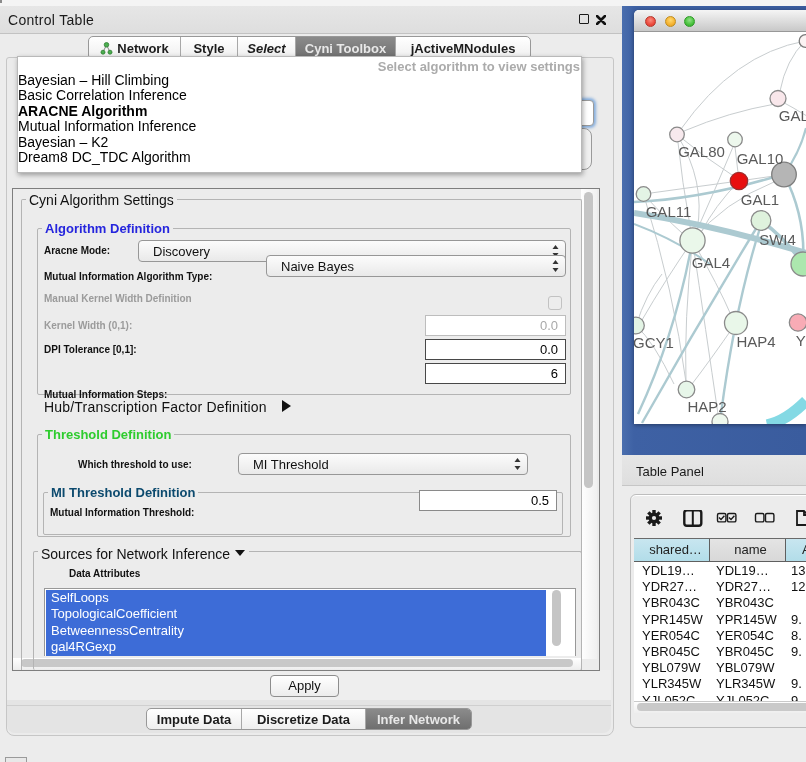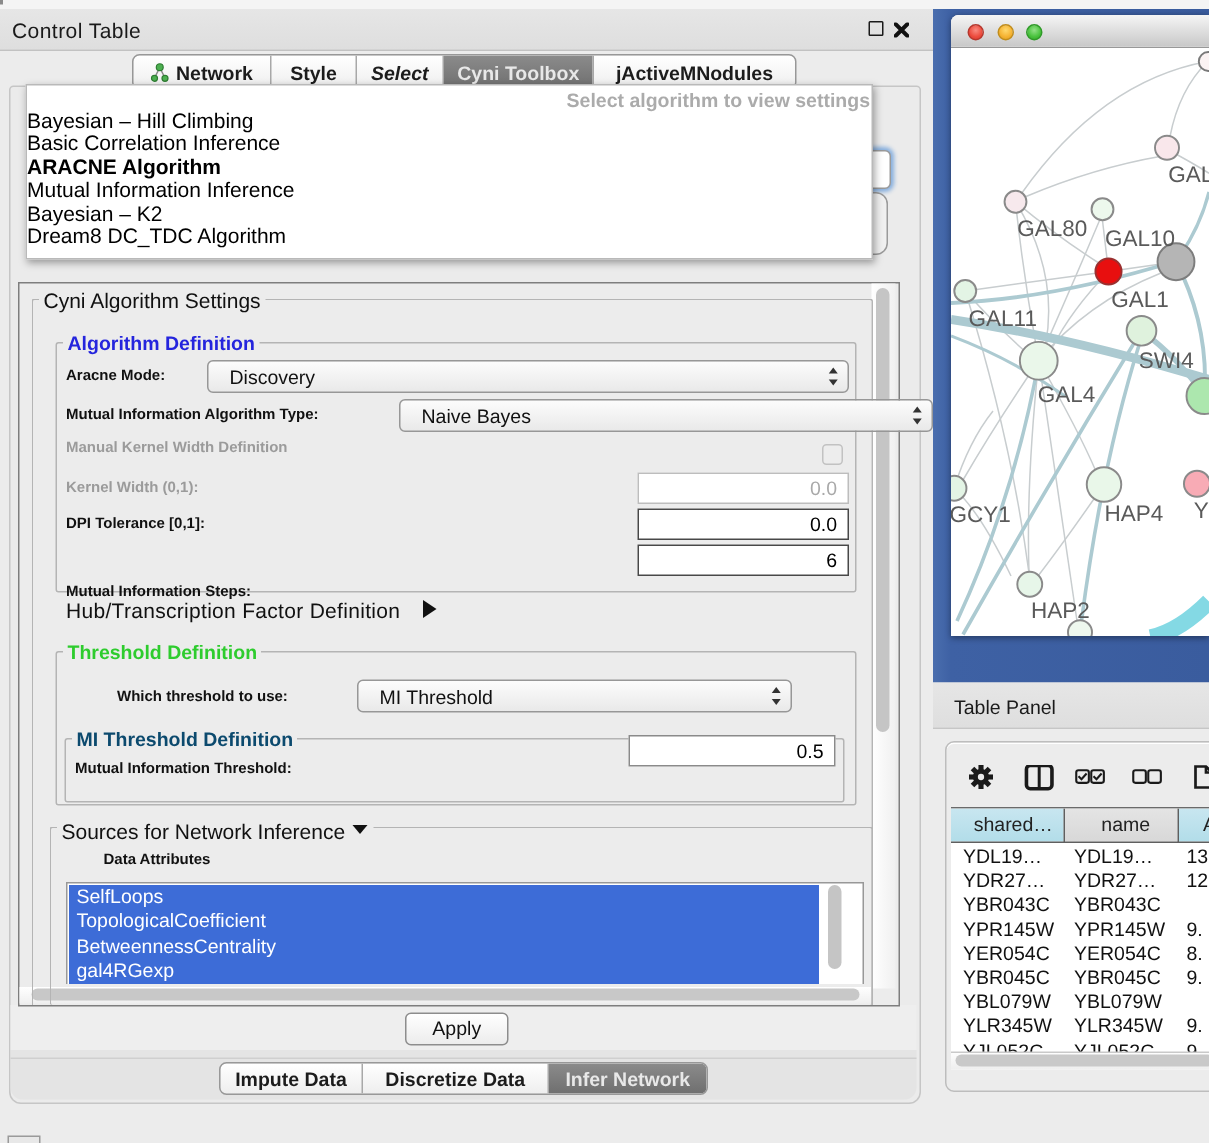--- a/index.html
+++ b/index.html
@@ -68,21 +68,21 @@
 </div>
 <div class="abs lbl" style="left:44px;top:245px;">Aracne Mode:</div>
 <div class="combo" style="left:138px;top:240px;width:428px;height:22px;text-decoration:underline;">
     <span style="position:absolute;left:14px;top:3px;">Discovery</span>
  <svg class="ar" viewBox="0 0 9 14">
       <path d="M4.5 1 L7.5 5 L1.5 5 Z" fill="#333"></path>
       <path d="M4.5 13 L7.5 9 L1.5 9 Z" fill="#333"></path>
     </svg>
   </div>
 <div class="abs lbl" style="left:44px;top:271px;">Mutual Information Algorithm Type:</div>
-<div class="combo" style="left:266px;top:266px;width:356px;height:22px;">
+<div class="combo" style="left:266px;top:255px;width:300px;height:22px;">
     <span style="position:absolute;left:14px;top:3px;">Naive Bayes</span>
  <svg class="ar" viewBox="0 0 9 14">
       <path d="M4.5 1 L7.5 5 L1.5 5 Z" fill="#333"></path>
       <path d="M4.5 13 L7.5 9 L1.5 9 Z" fill="#333"></path>
     </svg>
   </div>
 <div class="abs lbl" style="left:44px;top:293px;color:#9b9b9b;">Manual Kernel Width Definition</div>
 <div class="abs" style="left:548px;top:296px;width:12px;height:12px;background:#ededed;border:1px solid #c2c2c2;border-radius:3px;"></div>
 <div class="abs lbl" style="left:44px;top:320px;color:#9b9b9b;">Kernel Width (0,1):</div>
 <div class="tf" style="left:425px;top:315px;width:141px;height:21px;border:1px solid #bdbdbd;color:#a9a9a9;">0.0</div>

